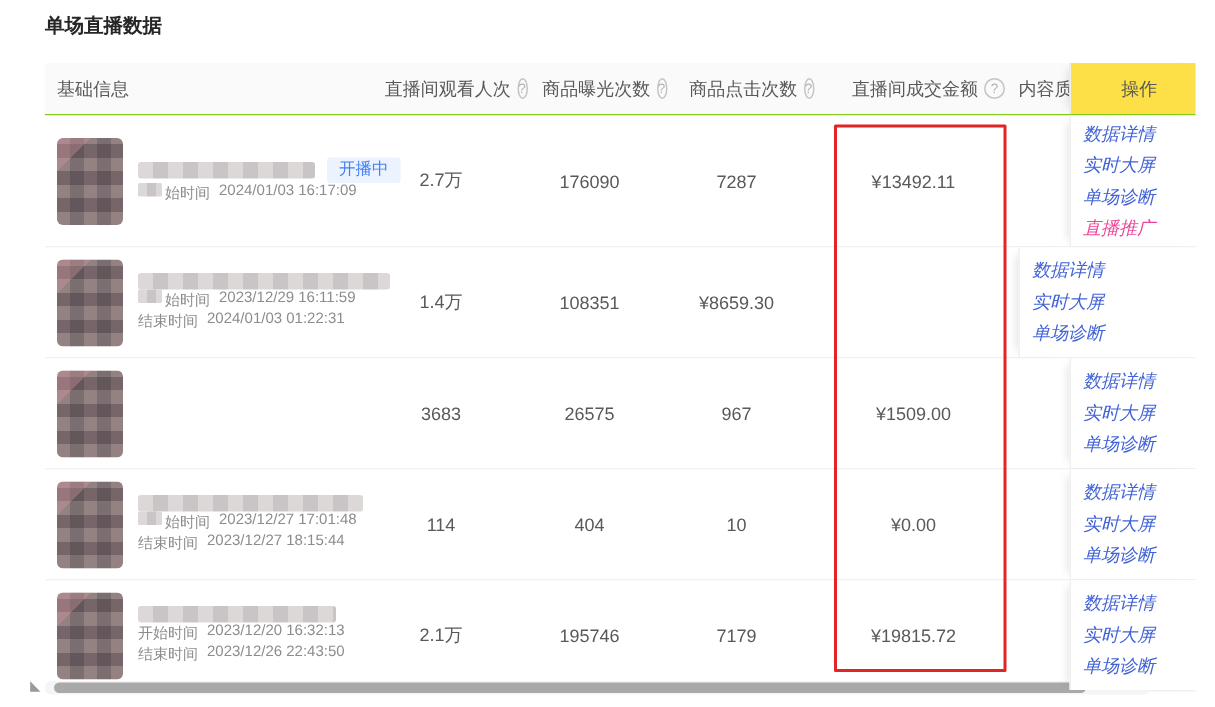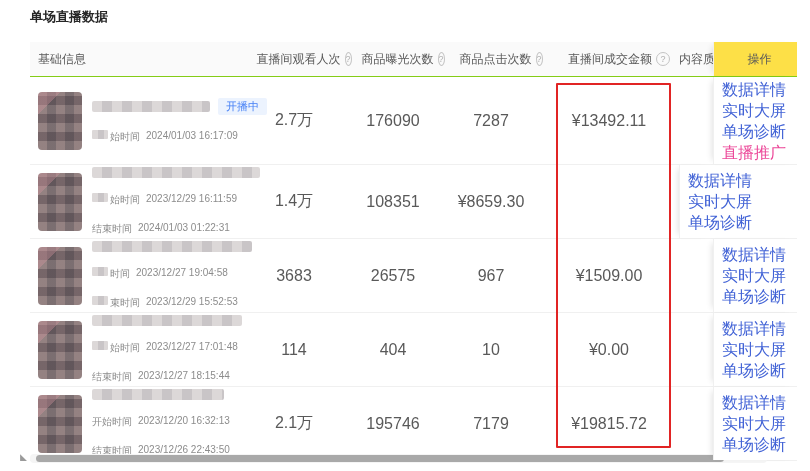--- a/index.html
+++ b/index.html
@@ -25,50 +25,50 @@
   .ops-cell{
     background:inherit;border-left:1px solid #f0f0f0;
     box-shadow:-5px 0 6px -4px rgba(0,0,0,.12);
     display:flex;flex-direction:column;justify-content:center;padding-left:8px;
     position:relative;z-index:3;background:#fff;
   }
   .thead .ops-cell{background:#fde047;justify-content:center;}
   .row{background:#fff;border-bottom:1px solid #f0f0f0;height:73px;}
   .row.tall{height:87px;}
   .cell{display:flex;align-items:center;}
-  .num{justify-content:center;font-size:16px;color:#595959;}
+  .num{justify-content:center;font-size:12px;color:#595959;}
   
   .info-cell{padding-left:8px;align-items:center;}
   .thumb{
     width:44px;height:58px;border-radius:4px;flex:none;
     background:
       linear-gradient(135deg, rgba(214,150,160,.35) 0 22%, transparent 22%),
       repeating-linear-gradient(0deg,#bcb0b0 0 9px,#968a8e 9px 18px),
       repeating-linear-gradient(90deg,#c9bcbc 0 9px,rgba(130,120,125,.7) 9px 18px);
     background-blend-mode:normal,multiply,normal;
   }
-  .info-lines{margin-left:10px;display:flex;flex-direction:column;gap:15px;}
+  .info-lines{margin-left:10px;display:flex;flex-direction:column;gap:0;}
   .line1{display:flex;align-items:center;gap:8px;}
   .blur-bar{
     height:11px;border-radius:2px;display:inline-block;
     background:repeating-linear-gradient(90deg,#dcd8d8 0 10px,#c9c5c7 10px 20px);
   }
   .badge{
     font-size:11px;color:#447ff5;background:#ecf3fe;border-radius:2px;
     padding:2px 8px;line-height:13px;white-space:nowrap;
   }
   .time-line{display:flex;align-items:flex-start;font-size:10px;color:#8c8c8c;white-space:nowrap;}
   .blur-sm{
     width:16px;height:9px;margin-right:2px;border-radius:1px;display:inline-block;
     background:repeating-linear-gradient(90deg,#dcd8d8 0 6px,#c9c5c7 6px 12px);
   }
   .t-label{margin-right:6px;}
   .t-value{color:#8c8c8c;}
   
-  .op-link{font-size:16px;line-height:21px;color:#4263d6;cursor:pointer;white-space:nowrap;}
+  .op-link{font-size:12px;line-height:21px;color:#4263d6;cursor:pointer;white-space:nowrap;font-style:italic;}
   
   .highlight-box{
     position:absolute;left:526px;top:41px;width:111px;height:361px;
     border:2px solid #e12424;pointer-events:none;z-index:5;border-radius:1px;
   }
   
   .scroll-track{position:absolute;left:30px;top:454px;width:737px;height:9px;background:#f5f5f5;border-radius:4px;}
   .scroll-thumb{position:absolute;left:36px;top:455px;width:688px;height:7px;background:#a9a9a9;border-radius:4px;cursor:pointer;}
   .scroll-handle{
     position:absolute;left:20px;top:452px;font-size:9px;color:#9a9a9a;cursor:pointer;
@@ -163,35 +163,20 @@
     <div class="ops-cell">
             <a class="op-link" style="color: rgb(66, 99, 214);">数据详情</a>
             <a class="op-link" style="color: rgb(66, 99, 214);">实时大屏</a>
             <a class="op-link" style="color: rgb(66, 99, 214);">单场诊断</a>
           </div>
   </div>
 
   <div class="row grid-row">
     <div class="cell info-cell">
       <div class="thumb"></div>
-      <div class="info-lines">
-        <div class="line1">
-          <span class="blur-bar" style="width: 160px;"></span>
-        </div>
-      <div class="time-line">
-                <span class="blur-sm"></span>
-                <span class="t-label">时间</span>
-                <span class="t-value">2023/12/27 19:04:58</span>
-              </div>
-              <div class="time-line">
-                <span class="blur-sm"></span>
-                <span class="t-label">束时间</span>
-                <span class="t-value">2023/12/29 15:52:53</span>
-              </div>
-            </div>
     </div>
     <div class="cell num">3683</div>
     <div class="cell num">26575</div>
     <div class="cell num">967</div>
     <div class="cell num">¥1509.00</div>
     <div class="cell"></div>
     <div class="ops-cell">
             <a class="op-link" style="color: rgb(66, 99, 214);">数据详情</a>
             <a class="op-link" style="color: rgb(66, 99, 214);">实时大屏</a>
             <a class="op-link" style="color: rgb(66, 99, 214);">单场诊断</a>

